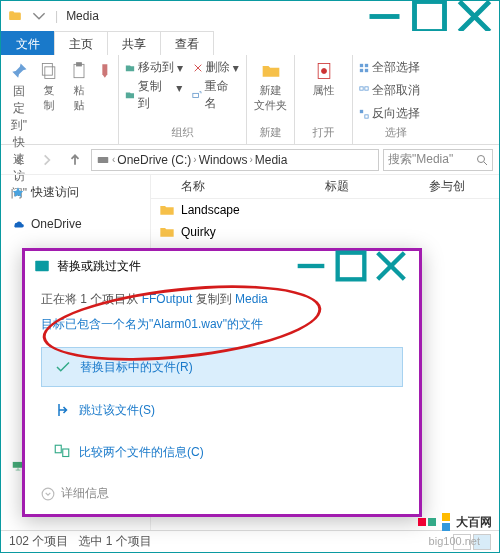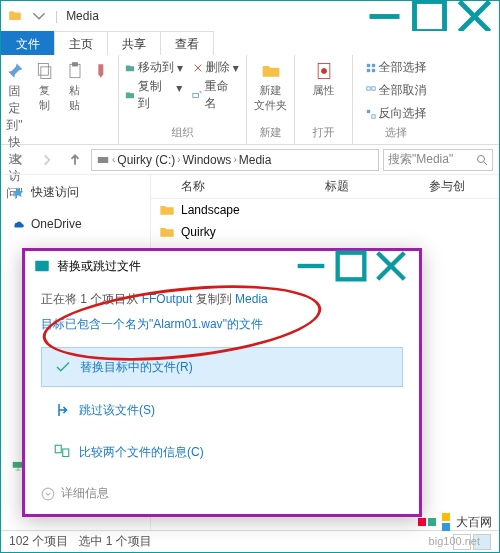--- a/index.html
+++ b/index.html
@@ -12,21 +12,21 @@
 .titlebar .ttl{margin-left:4px;color:#333}
 .titlebar .winbtns{margin-left:auto;display:flex}
 .titlebar .winbtn{width:45px;height:28px;display:flex;align-items:center;justify-content:center;color:#0a9aa1}
 .titlebar .winbtn.min{background:#fff}
 .titlebar .winbtn.close{color:#0a9aa1}
 .tabs{height:24px;display:flex;align-items:flex-start;background:#fff}
 .tab{padding:4px 14px;border:1px solid #ddd;border-bottom:none;margin-right:-1px}
 .tab.active{background:#1979ca;color:#fff;border-color:#1979ca}
 .tab.inactive{background:#fff;color:#333}
 .ribbon{height:90px;background:#fff;border-bottom:1px solid #ddd;display:flex}
-.rgroup{border-right:1px solid #ddd;padding:4px 6px;display:flex;flex-direction:column;align-items:center;justify-content:space-between}
+.rgroup{border-right:1px solid #ddd;padding:4px 6px;display:flex;flex-direction:column;justify-content:space-between}
 .rgroup .top{display:flex;gap:6px;align-items:flex-start}
 .ritem{display:flex;flex-direction:column;align-items:center;gap:2px;color:#555;padding:2px}
 .ritem svg{width:20px;height:20px}
 .rlabel{font-size:11px;color:#666;text-align:center}
 .rgroupname{font-size:11px;color:#888;text-align:center;width:100%}
 .smallopts{display:flex;flex-direction:column;gap:2px;font-size:11px;color:#555}
 .smallopts span{display:flex;align-items:center;gap:3px}
 .smallopts svg{width:10px;height:10px}
 .addr{height:30px;display:flex;align-items:center;padding:2px 6px;gap:4px;border-bottom:1px solid #eee}
 .navbtn{width:24px;height:24px;display:flex;align-items:center;justify-content:center;color:#aaa}
@@ -56,21 +56,21 @@
 .dline1{color:#555;font-size:12px;margin-bottom:6px}
 .dline1 .link{color:#1979ca}
 .dline2{color:#1979ca;font-size:15px;margin-bottom:14px}
 .dopt{display:flex;align-items:center;gap:8px;padding:10px 12px;color:#1979ca;font-size:14px;margin:4px 0}
 .dopt.first{background:#daeefc;border:1px solid #a7d2f0}
 .dopt svg{width:18px;height:18px;flex-shrink:0}
 .ddetail{display:flex;align-items:center;gap:6px;color:#888;margin-top:8px;padding:6px 0;border-top:0}
 .ddetail svg{width:14px;height:14px}
 
 .anno{position:absolute;left:42px;top:288px;width:280px;height:70px;border:3px solid #d41b1b;border-radius:50%/50%;transform:rotate(-6deg);pointer-events:none}
-.watermark{position:absolute;right:8px;bottom:22px;display:flex;align-items:center;gap:6px;font-size:18px;font-weight:normal;color:#333}
+.watermark{position:absolute;right:8px;bottom:22px;display:flex;align-items:center;gap:6px;font-size:18px;font-weight:bold;color:#333}
 .wm-url{position:absolute;right:20px;bottom:6px;font-size:11px;color:#aaa}
 .wmico{display:flex;gap:2px}
 .wmico span{width:8px;height:8px}
 </style>
 </head>
 <body>
 
 <div class="window">
   <div class="titlebar">
     <span class="ic">
@@ -223,21 +223,21 @@
     <div class="navbtn">
         <svg viewBox="0 0 12 12">
           <path d="M6 2v8M3 5l3-3 3 3" stroke="#888" fill="none" stroke-width="1.5"></path>
         </svg>
       </div>
     <div class="crumbs">
       <svg width="14" height="14" viewBox="0 0 24 24" fill="#888">
           <rect x="3" y="7" width="18" height="10" rx="1"></rect>
         </svg>
       <span class="ar">‹</span>
-      <span class="cr">Quirky (C:)</span>
+      <span class="cr">OneDrive (C:)</span>
         <span class="ar">›</span>
       <span class="cr">Windows</span>
         <span class="ar">›</span>
       <span class="cr">Media</span>
     </div>
     <div class="search">
       <span>搜索"Media"</span>
       <svg width="12" height="12" viewBox="0 0 12 12" style="margin-left:auto">
           <circle cx="5" cy="5" r="3.5" stroke="#888" fill="none"></circle>
           <path d="M8 8l3 3" stroke="#888"></path>

